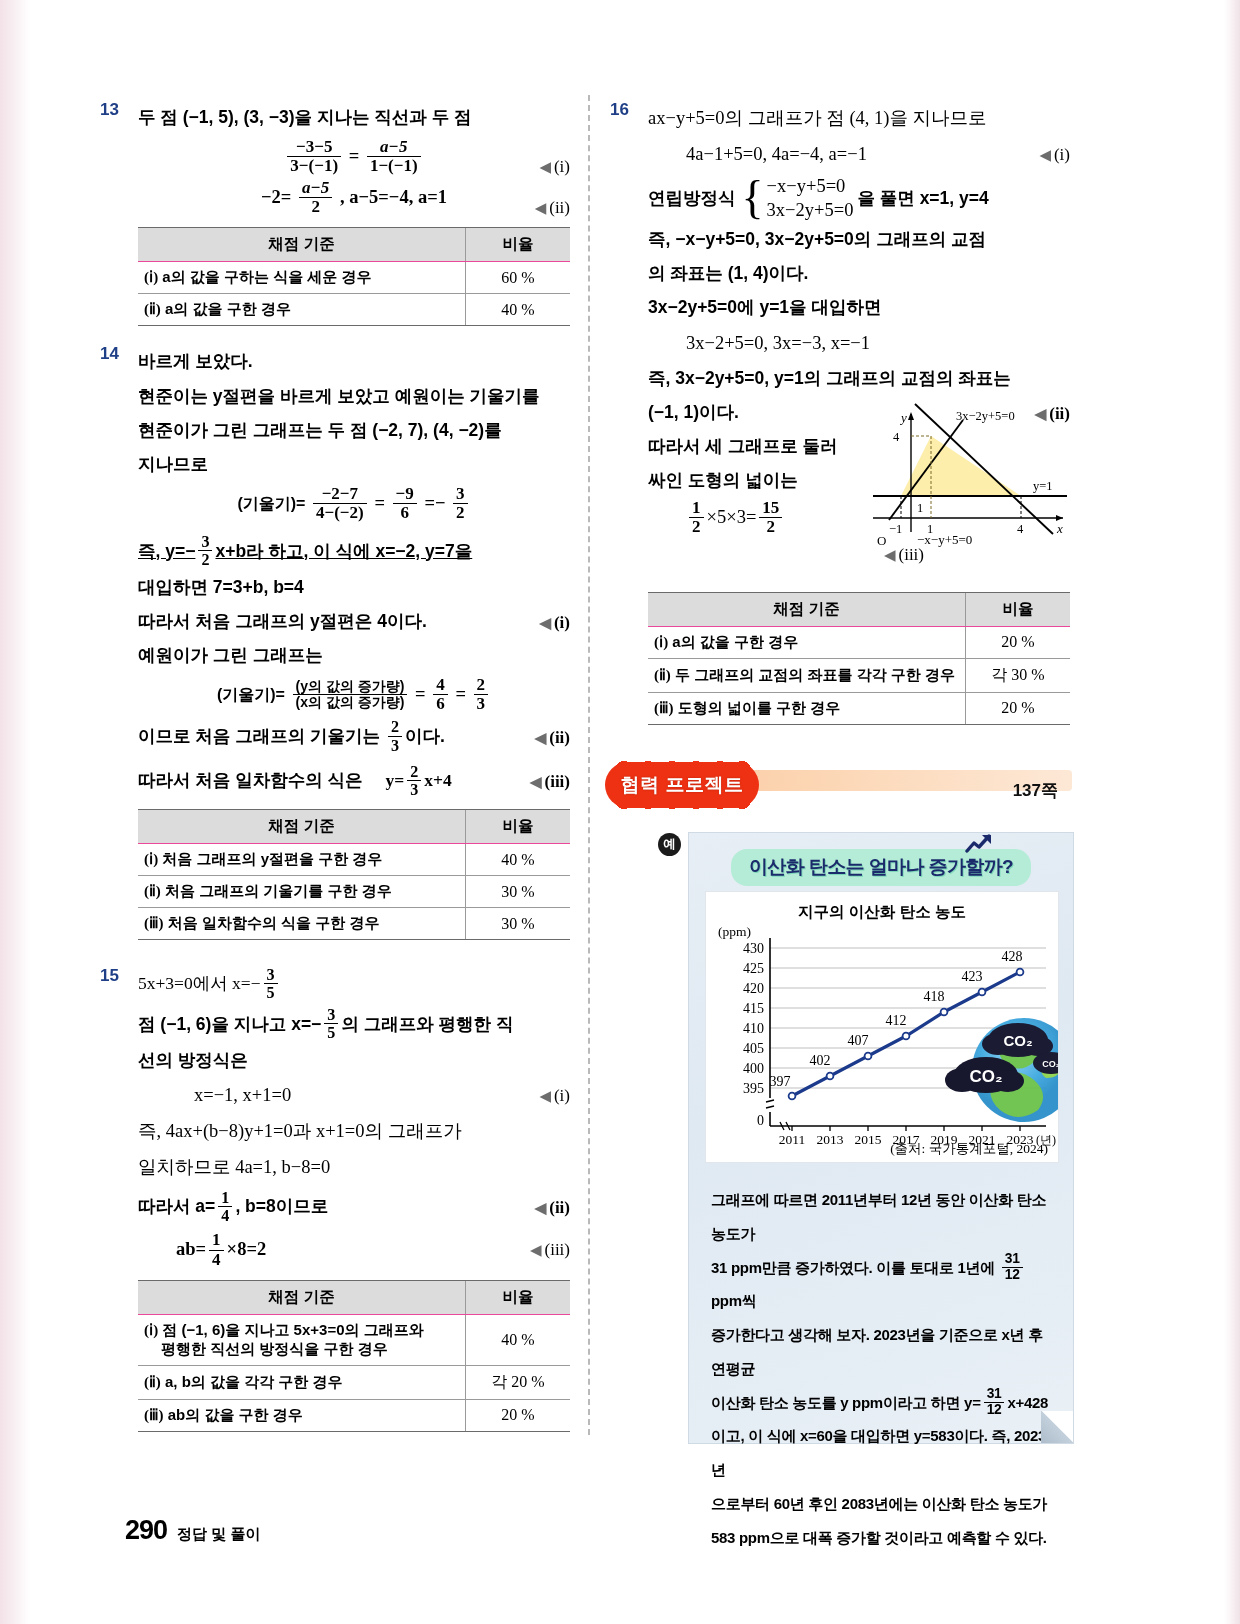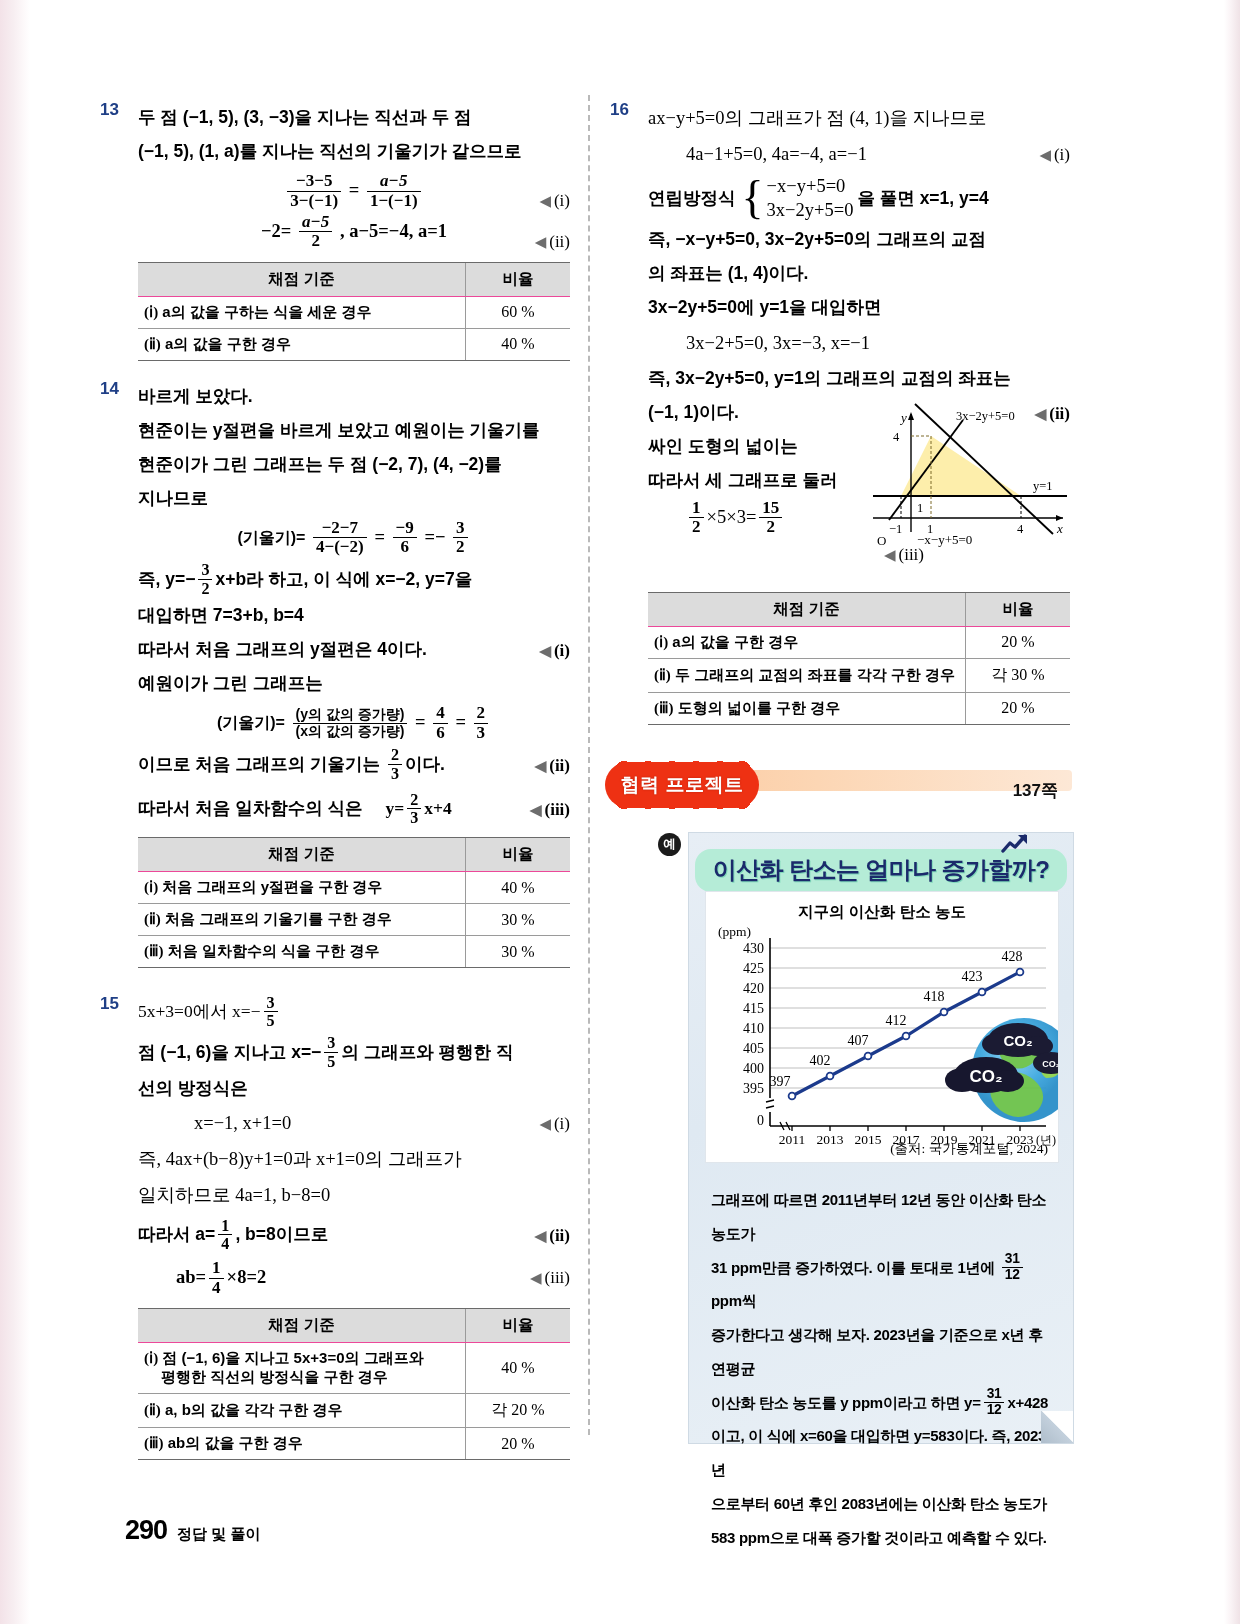--- a/index.html
+++ b/index.html
@@ -99,21 +99,21 @@
       display:flex;align-items:center;justify-content:center;font-family:"Liberation Sans",sans-serif;}
 
   
   .card{position:absolute;left:648px;top:832px;width:384px;height:610px;
         background:linear-gradient(160deg,#e7eef5 0%,#dfe9f2 40%,#e9f0f6 100%);
         border:1px solid #cfdae4;}
   .card:after{content:"";position:absolute;right:0;bottom:0;width:32px;height:32px;
         background:linear-gradient(225deg,#ffffff 0%,#ffffff 48%,#c3d0dc 50%,#aebdcb 100%);}
   .card-title-wrap{position:absolute;left:0;right:0;top:16px;display:flex;justify-content:center;}
   .card-title{background:#b5ecd7;border-radius:16px;padding:5px 18px 6px;
-        color:#1b2a6b;font-weight:bold;font-size:24px;letter-spacing:-.6px;
+        color:#1b2a6b;font-weight:bold;font-size:19px;letter-spacing:-.6px;
         font-family:"Liberation Sans",sans-serif;position:relative;
         text-shadow:1px 1px 0 #7fd8ba;}
   .arrow-up{position:absolute;right:36px;top:-16px;}
   .chartbox{position:absolute;left:16px;top:58px;width:352px;height:270px;background:#fff;
         border:1px solid #e0e6ec;}
   .chart-head{text-align:center;font-weight:bold;font-size:15.5px;margin-top:10px;
         font-family:"Liberation Sans",sans-serif;}
   .src{position:absolute;right:10px;bottom:4px;font-size:13.5px;
         font-family:"Liberation Serif",serif;}
   .para{position:absolute;left:22px;top:350px;width:346px;
@@ -135,21 +135,20 @@
 <div class="sheet">
 
   <div class="divider"></div>
 
   <div class="col col-left">
 
     <div class="prob">
       <div class="pnum">13</div>
       <div class="pbody">
         <div class="line ko">두 점 (−1, 5), (3, −3)을 지나는 직선과 두 점</div>
-        <div class="line ko">(−1, 5), (1, a)를 지나는 직선의 기울기가 같으므로</div>
 
         <div class="line ctr" style="position:relative;margin-top:4px;">
           <span class="frac mb"><span class="nu">−3−5</span><span class="de">3−(−1)</span></span>
           <span class="mb">=</span>
           <span class="frac mb"><span class="nu mi">a−5</span><span class="de">1−(−1)</span></span>
           <span class="mark" style="top:12px;"><span class="tri">◀</span><span>(i)</span></span>
         </div>
 
         <div class="line ctr" style="position:relative;margin-top:2px;">
           <span class="mb">−2=</span>
@@ -187,21 +186,21 @@
 
         <div class="line ctr" style="margin-top:4px;">
           <span class="ko" style="font-size:16px;">(기울기)=</span>
           <span class="frac mb"><span class="nu">−2−7</span><span class="de">4−(−2)</span></span>
           <span class="mb">=</span>
           <span class="frac mb"><span class="nu">−9</span><span class="de">6</span></span>
           <span class="mb">=</span><span class="mb">−</span>
           <span class="frac mb"><span class="nu">3</span><span class="de">2</span></span>
         </div>
 
-        <div class="line ko" style="margin-top:4px;">
+        <div class="line ko" style="margin-top:10px;text-decoration:underline;">
           <span>즉, y=−</span><span class="frac mb"><span class="nu">3</span><span class="de">2</span></span><span>x+b라 하고, 이 식에 x=−2, y=7을</span>
         </div>
         <div class="line ko">대입하면   7=3+b, b=4</div>
         <div class="line ko" style="position:relative;">
           <span>따라서 처음 그래프의 y절편은 4이다.</span>
           <span class="mark" style="top:2px;"><span class="tri">◀</span><span>(i)</span></span>
         </div>
         <div class="line ko">예원이가 그린 그래프는</div>
 
         <div class="line ctr" style="margin-top:4px;">
@@ -323,22 +322,22 @@
 
         <div class="line ko">즉, −x−y+5=0, 3x−2y+5=0의 그래프의 교점</div>
         <div class="line ko">의 좌표는 (1, 4)이다.</div>
         <div class="line ko">3x−2y+5=0에 y=1을 대입하면</div>
         <div class="line ind">3x−2+5=0, 3x=−3, x=−1</div>
         <div class="line ko">즉, 3x−2y+5=0, y=1의 그래프의 교점의 좌표는</div>
         <div class="line ko" style="position:relative;">
           <span>(−1, 1)이다.</span>
           <span class="mark" style="top:2px;"><span class="tri">◀</span><span>(ii)</span></span>
         </div>
+        <div class="line ko">따라서 세 그래프로 둘러</div>
         <div class="line ko">싸인 도형의 넓이는</div>
-        <div class="line ko">따라서 세 그래프로 둘러</div>
 
         <div class="line ind" style="position:relative;margin-top:2px;">
           <span class="frac mb"><span class="nu">1</span><span class="de">2</span></span><span class="mb" style="font-weight:normal;">×5×3=</span><span class="frac mb"><span class="nu">15</span><span class="de">2</span></span>
         </div>
         <div class="line" style="position:relative;height:26px;">
           <span class="mark" style="right:146px;top:0;"><span class="tri">◀</span><span>(iii)</span></span>
         </div>
 
         <div class="figwrap">
           <svg width="205" height="138" viewBox="0 0 205 138" xmlns="http://www.w3.org/2000/svg">

